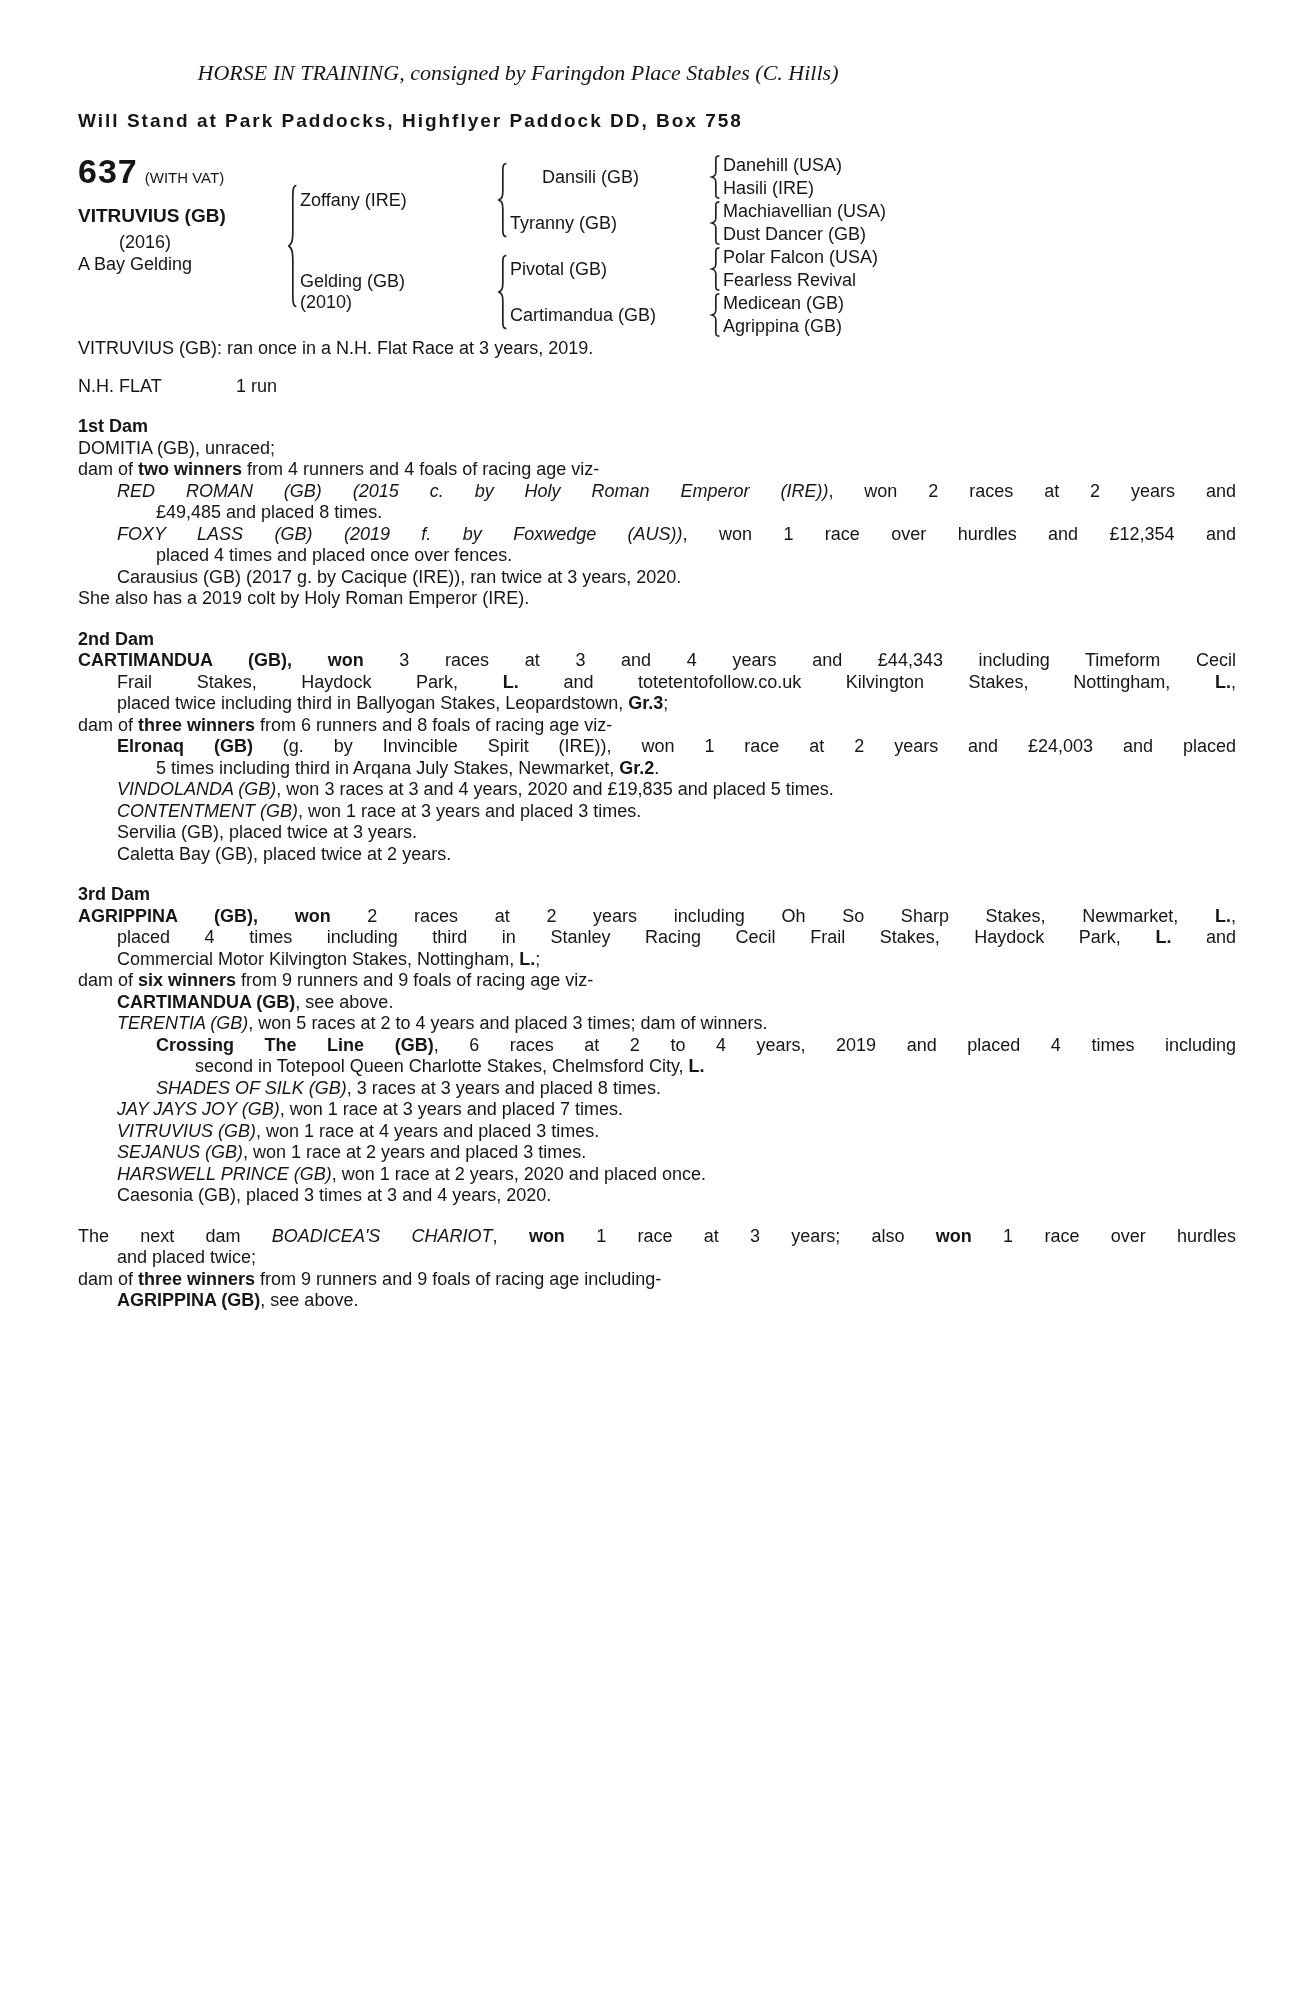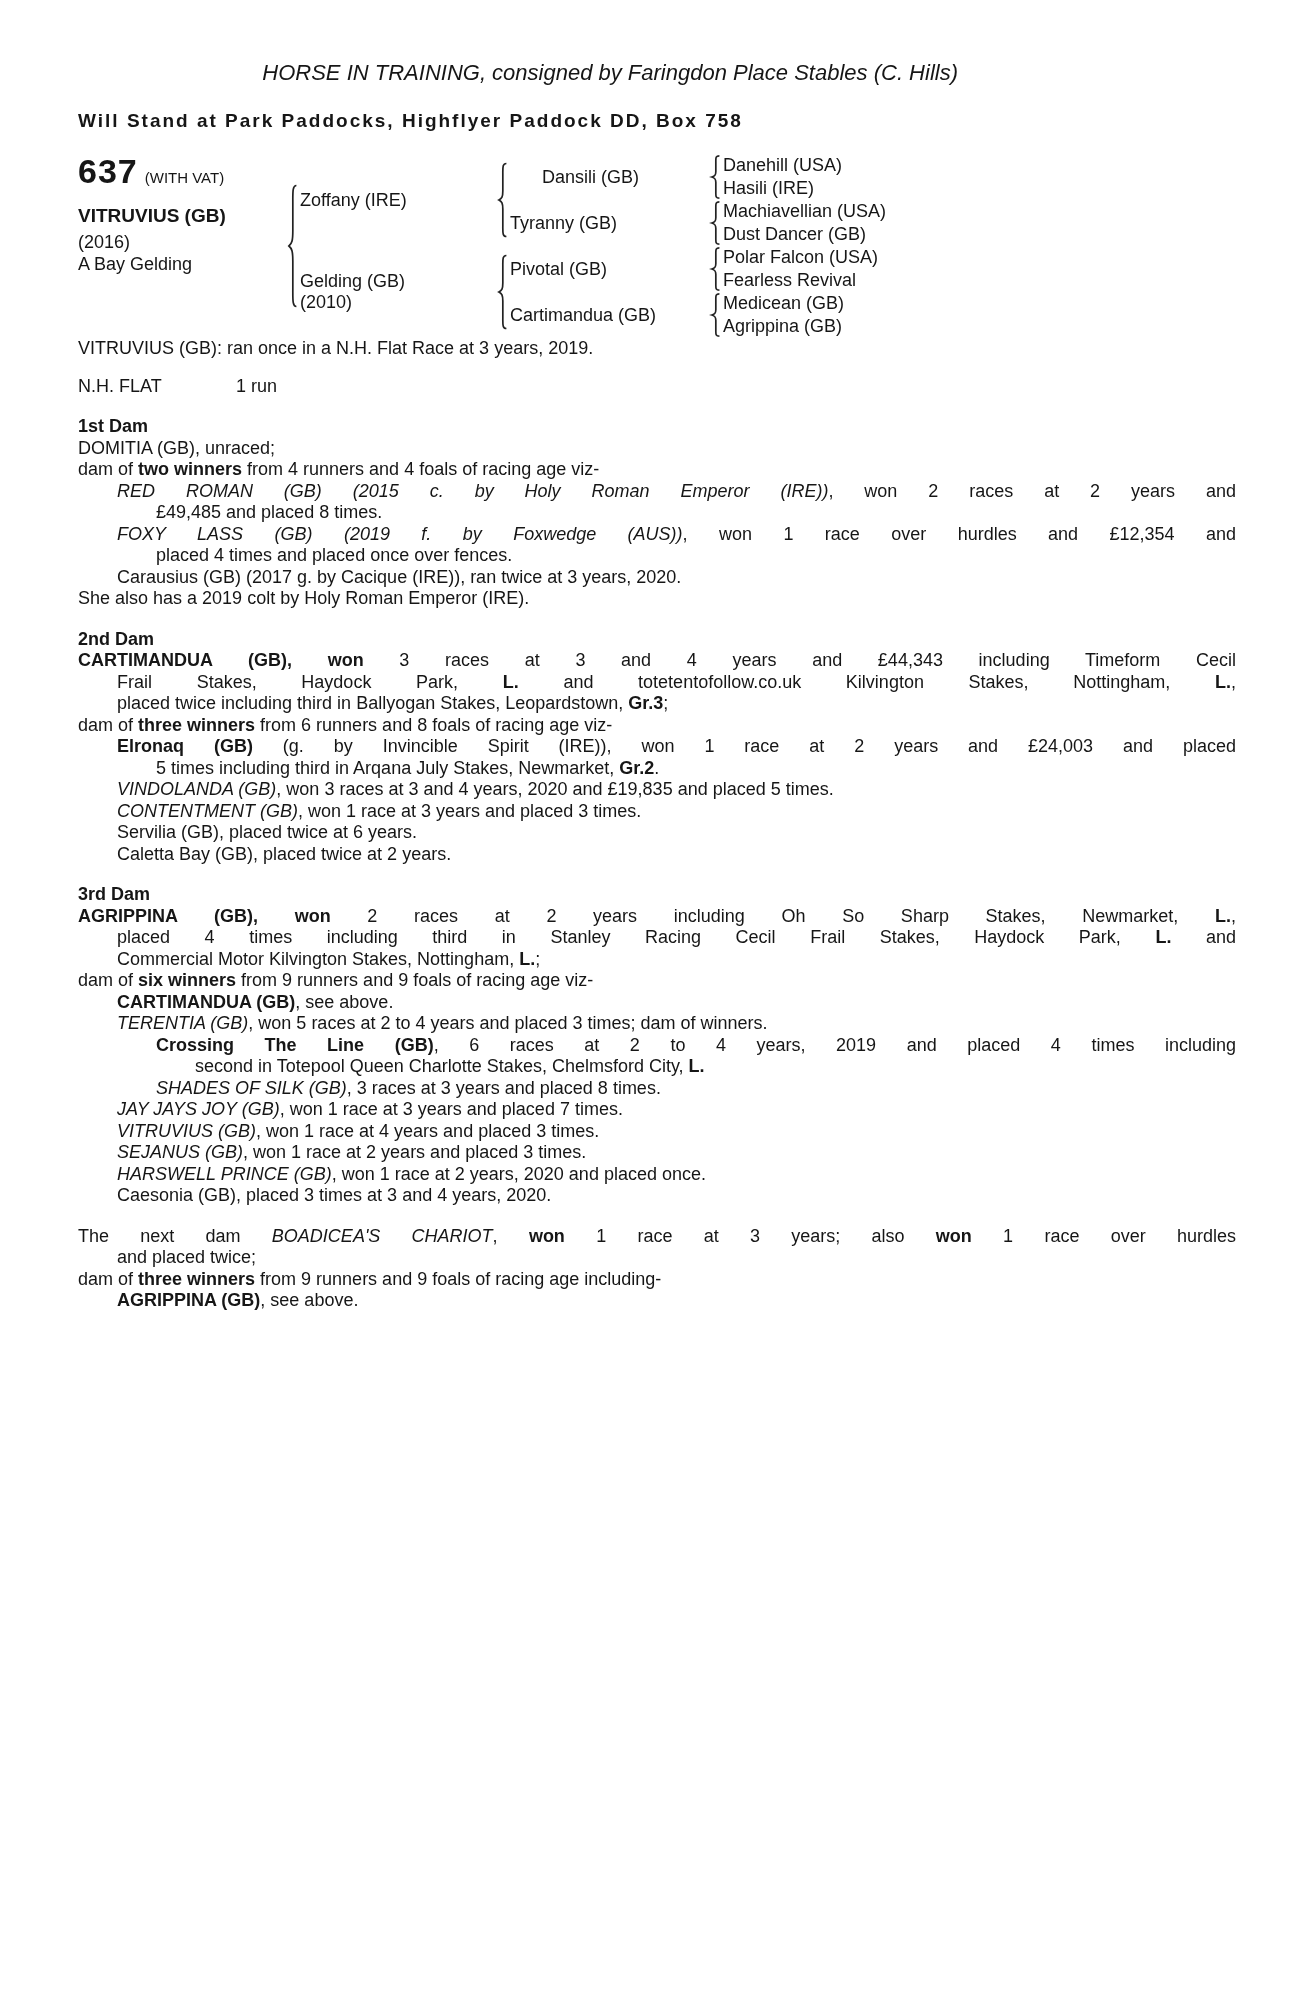--- a/index.html
+++ b/index.html
@@ -5,36 +5,36 @@
   * { margin:0; padding:0; box-sizing:border-box; }
   html, body { background:#ffffff; }
   body {
     width:1314px; height:2000px;
     font-family:"Liberation Sans","DejaVu Sans",sans-serif;
     font-size:18px; color:#161616;
   }
   .page { padding:60px 78px 40px 78px; }
 
   
-  .consignor { width:880px; text-align:right; font-style:italic; font-size:22px; }
+  .consignor { width:880px; text-align:center; font-style:italic; font-size:22px;font-family:Liberation Serif, serif; }
   .standline { margin-top:24px; font-weight:bold; font-size:19px; letter-spacing:2px; }
 
   
   .pedigree {
     margin-top:22px;
     display:grid;
     grid-template-columns:206px 16px 194px 16px 197px 16px auto;
     grid-template-rows:repeat(8,23px);
   }
   .lot-info { grid-column:1; grid-row:1/9; }
   .lot-number-row { display:flex; align-items:baseline; }
   .lot-number { font-size:34px; font-weight:bold; letter-spacing:1px; line-height:34px; }
   .vat { font-size:15px; margin-left:7px; }
   .horse-name { font-weight:bold; font-size:19px; margin-top:17px; }
-  .foaled { margin-top:5px; }
+  .foaled { margin-top:5px;margin-left:41px; }
   .sex-desc { margin-top:1px; }
 
   .brace { display:flex; align-items:center; justify-content:center; }
   .brace svg { width:13px; display:block; }
   .b2 { grid-column:2; grid-row:1/9; } .b2 svg { height:126px; }
   .b3a { grid-column:4; grid-row:1/5; } .b3b { grid-column:4; grid-row:5/9; }
   .b3a svg, .b3b svg { height:76px; }
   .b4 { grid-column:6; } .b4 svg { height:44px; }
   .b4-1 { grid-row:1/3; } .b4-2 { grid-row:3/5; } .b4-3 { grid-row:5/7; } .b4-4 { grid-row:7/9; }
 
@@ -192,21 +192,21 @@
         <div class="tline first"><span class="s-b">Elronaq (GB)</span><span> (g. by Invincible Spirit (IRE)), won 1 race at 2 years and £24,003 and placed</span></div>
         <div class="tline last"><span>5 times including third in Arqana July Stakes, Newmarket, </span><span class="s-b">Gr.2</span><span>.</span></div>
       </div>
       <div class="block ind1">
         <div class="tline first last"><span class="s-i">VINDOLANDA (GB)</span><span>, won 3 races at 3 and 4 years, 2020 and £19,835 and placed 5 times.</span></div>
       </div>
       <div class="block ind1">
         <div class="tline first last"><span class="s-i">CONTENTMENT (GB)</span><span>, won 1 race at 3 years and placed 3 times.</span></div>
       </div>
       <div class="block ind1">
-        <div class="tline first last"><span>Servilia (GB), placed twice at 6 years.</span></div>
+        <div class="tline first last"><span>Servilia (GB), placed twice at 3 years.</span></div>
       </div>
       <div class="block ind1">
         <div class="tline first last"><span>Caletta Bay (GB), placed twice at 2 years.</span></div>
       </div>
       <div class="block ind0 h gap">
         <div class="tline first last"><span class="s-b">3rd Dam</span></div>
       </div>
       <div class="block ind0">
         <div class="tline first"><span class="s-b">AGRIPPINA (GB), won</span><span> 2 races at 2 years including Oh So Sharp Stakes, Newmarket, </span><span class="s-b">L.</span><span>,</span></div>
         <div class="tline"><span>placed 4 times including third in Stanley Racing Cecil Frail Stakes, Haydock Park, </span><span class="s-b">L.</span><span> and</span></div>

